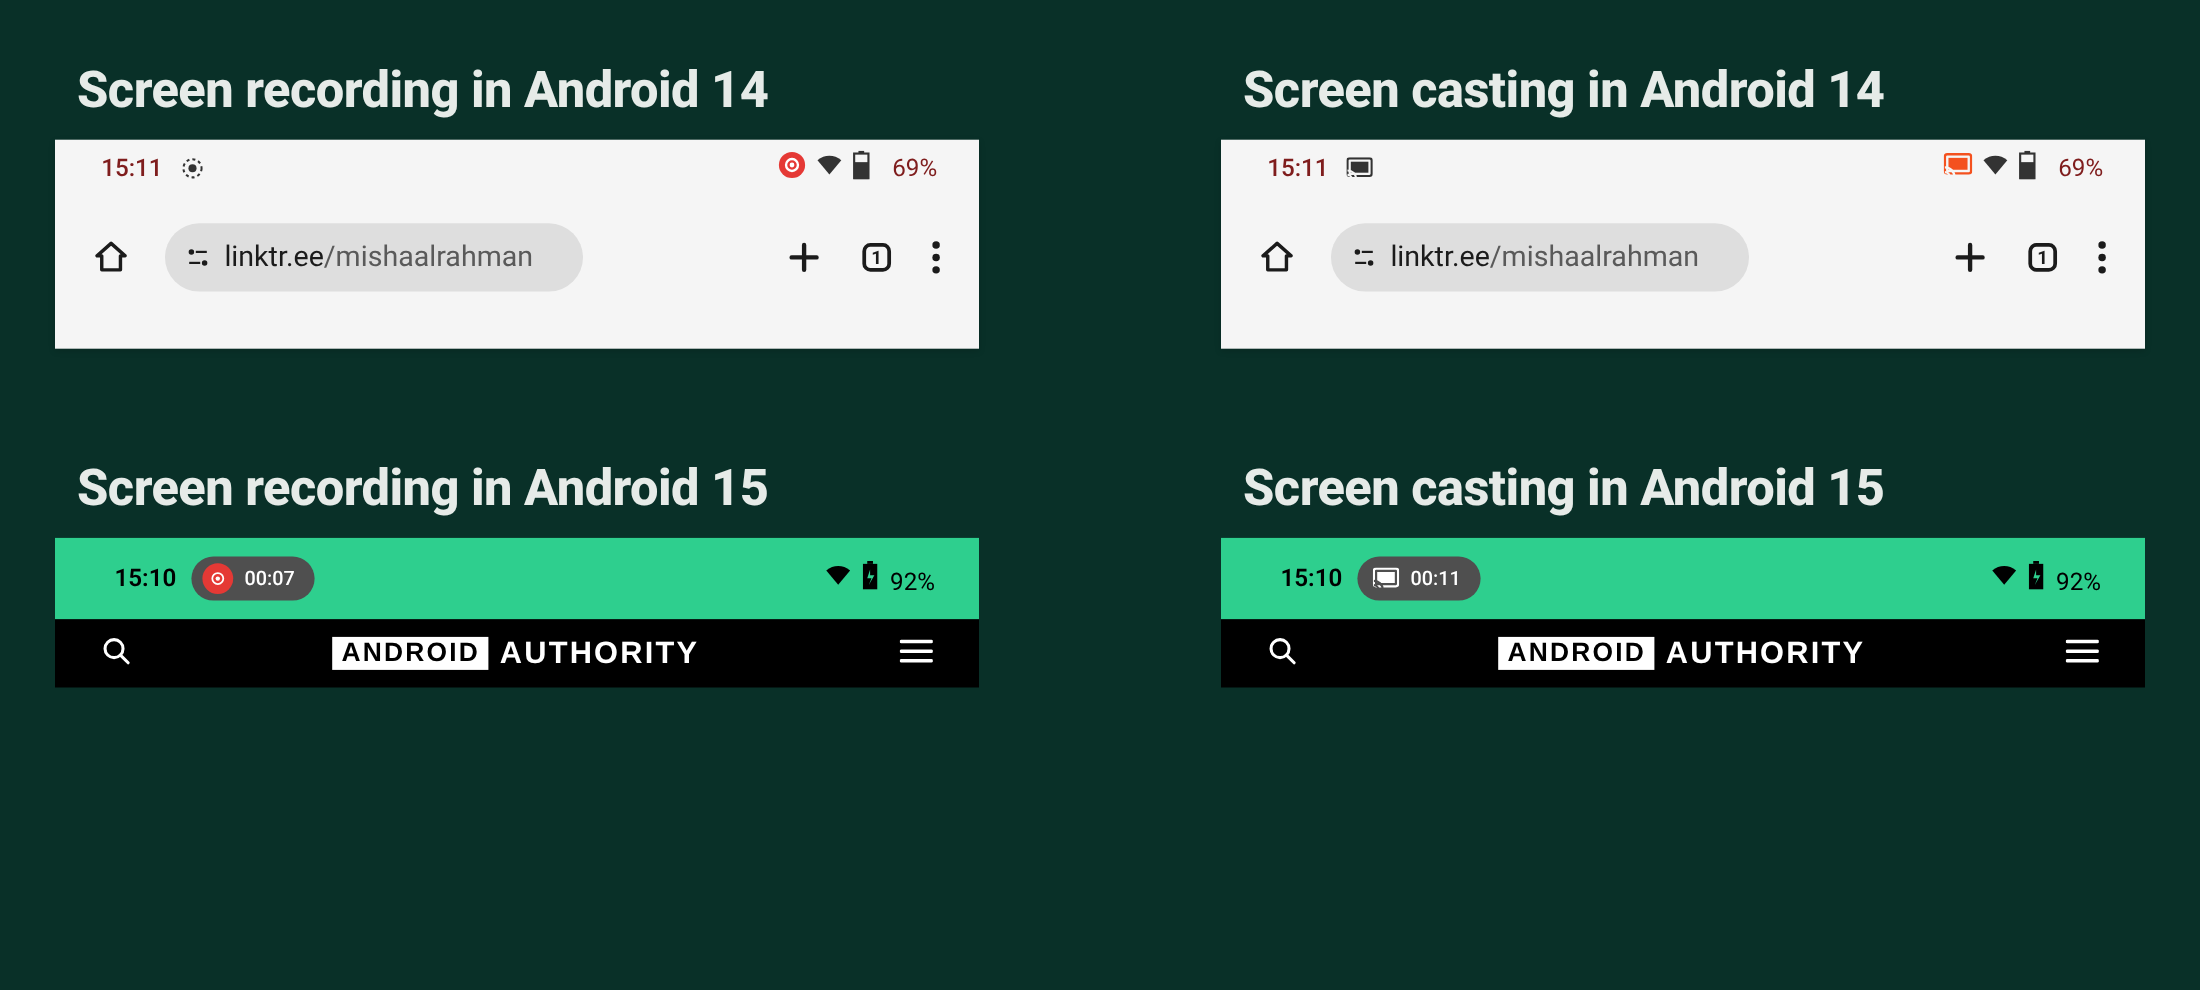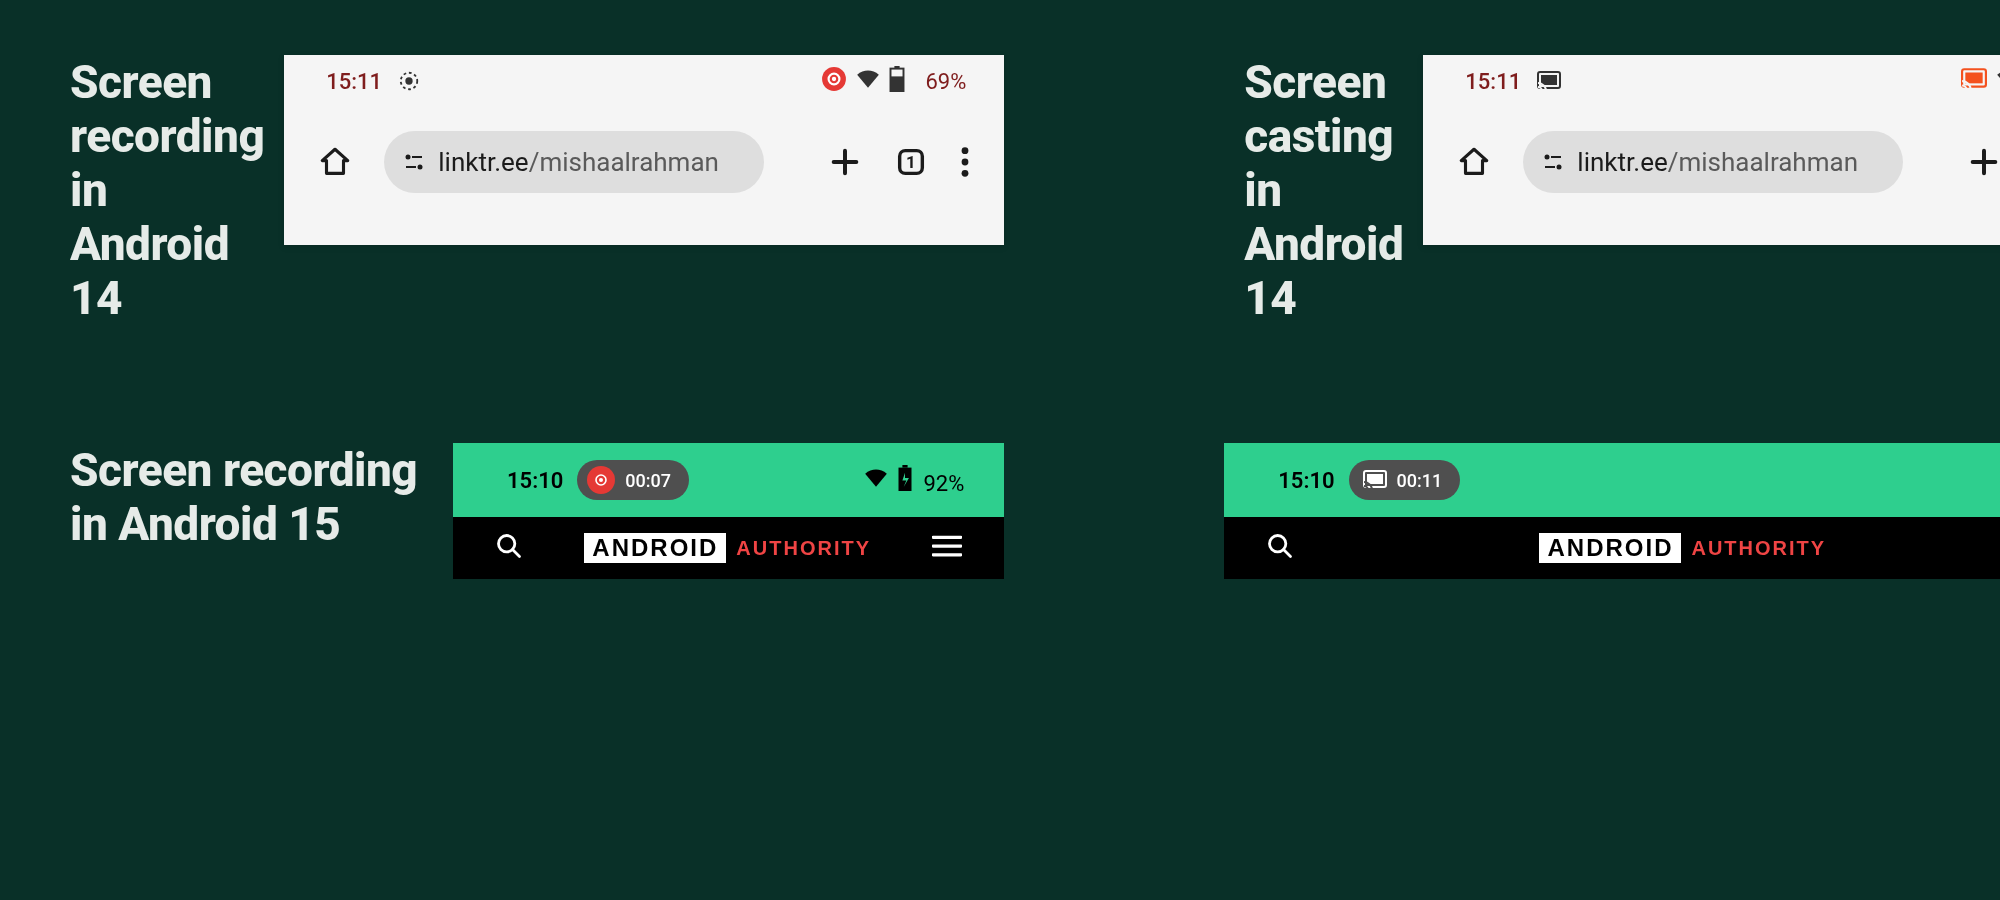--- a/index.html
+++ b/index.html
@@ -12,22 +12,21 @@
   }
   .grid {
     display: grid;
     grid-template-columns: 1fr 1fr;
     grid-template-rows: auto auto;
     gap: 100px 220px;
     padding: 55px 50px;
   }
   .panel {
     display: flex;
-    flex-direction: row;
-    gap: 20px;
+    flex-direction: column;
   }
   .panel-title {
     color: #e6ebe8;
     font-size: 46px;
     font-weight: 800;
     letter-spacing: -0.5px;
     margin-bottom: 18px;
     padding-left: 20px;
   }
 
@@ -120,21 +119,21 @@
     padding:0 42px;
     color:#fff;
   }
   .aa-bar .spacer{flex:1;}
   .aa-logo { display:flex; align-items:center; gap:10px; }
   .aa-logo-box {
     background:#fff; color:#000; font-weight:900;
     padding:1px 8px; font-size:24px; letter-spacing:2px;
     font-family: Arial, sans-serif;
   }
-  .aa-logo-text { color:#ef4444; font-weight:900; font-size:20px; letter-spacing:2px; font-family: Arial, sans-serif;}
+  .aa-logo-text { color:#ffffff; font-weight:900; font-size:28px; letter-spacing:2px; font-family: Arial, sans-serif;}
 </style>
 </head>
 <body>
 
 <div class="grid">
 
   <div class="panel">
     <div class="panel-title">Screen recording in Android 14</div>
     <div class="a14-card">
       <div class="a14-status">
@@ -332,20 +331,21 @@
         <span>
           <svg width="30" height="24" viewBox="0 0 24 18">
               <path d="M1 2 H23 M1 9 H23 M1 16 H23" stroke="#fff" stroke-width="2.6" stroke-linecap="round"></path>
             </svg>
         </span>
       </div>
     </div>
   </div>
 
   <div class="panel">
+    <div class="panel-title">Screen casting in Android 15</div>
     <div class="a15-card">
       <div class="a15-status">
         <span class="time">15:10</span>
         <span class="chip">
           <span style="display:flex;padding-left:4px">
             <svg width="24" height="20" viewBox="0 0 24 20">
                 <rect x="1" y="1" width="22" height="16" rx="2" fill="none" stroke="#fff" stroke-width="2"></rect>
                 <rect x="4" y="4" width="16" height="10" fill="#fff"></rect>
                 <path d="M1 12 A8 8 0 0 1 9 20 M1 16 A4 4 0 0 1 5 20" fill="none" stroke="#4f4f4f" stroke-width="2"></path>
               </svg>

